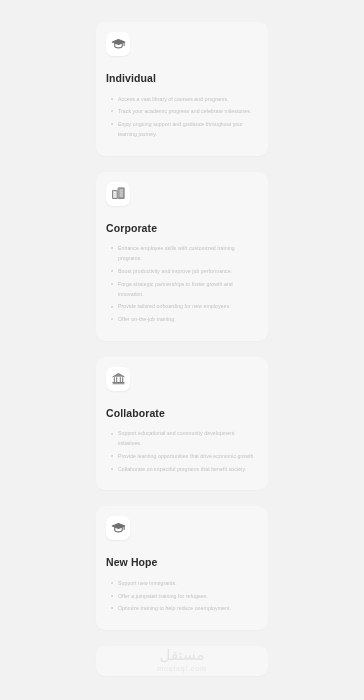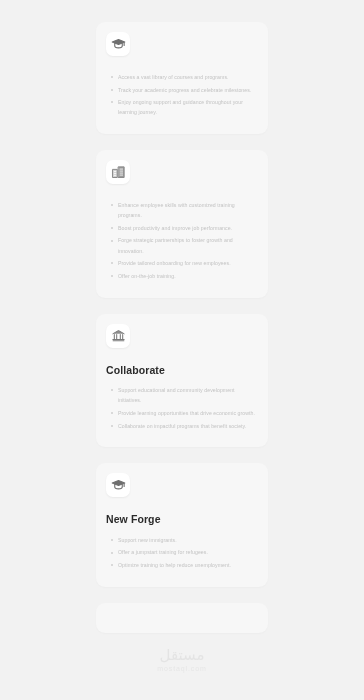--- a/index.html
+++ b/index.html
@@ -90,36 +90,38 @@
 <div class="page">
 
   <div class="card">
     <div class="icon-tile">
       <svg width="15" height="15" viewBox="0 0 24 24" fill="none" stroke="#6f6f6f" stroke-width="1.8" stroke-linecap="round" stroke-linejoin="round">
         <path d="M2 8l10-4 10 4-10 4L2 8z" fill="#6f6f6f" stroke="#6f6f6f"></path>
         <path d="M6 10.2v4.3c0 1.6 2.7 2.9 6 2.9s6-1.3 6-2.9v-4.3"></path>
         <path d="M21 9v4.5"></path>
       </svg>
     </div>
+    <div class="card-title">Individual</div>
     <ul class="bullets">
       <li>Access a vast library of courses and programs.</li>
       <li>Track your academic progress and celebrate milestones.</li>
       <li>Enjoy ongoing support and guidance throughout your learning journey.</li>
     </ul>
   </div>
 
   <div class="card">
     <div class="icon-tile">
       <svg width="15" height="15" viewBox="0 0 24 24" fill="none" stroke="#8a8a8a" stroke-width="1.6" stroke-linecap="round" stroke-linejoin="round">
         <rect x="3" y="7" width="7" height="13" fill="#d2d2d2" stroke="#8a8a8a"></rect>
         <rect x="12" y="3" width="9" height="17" fill="#9a9a9a" stroke="#8a8a8a"></rect>
         <path d="M5.3 10.5h2.4M5.3 13.5h2.4M5.3 16.5h2.4" stroke="#ffffff" stroke-width="1.3"></path>
         <path d="M14.4 6.5h4.2M14.4 9.7h4.2M14.4 12.9h4.2M14.4 16.1h4.2" stroke="#ffffff" stroke-width="1.3"></path>
       </svg>
     </div>
+    <div class="card-title">Corporate</div>
     <ul class="bullets">
       <li>Enhance employee skills with customized training programs.</li>
       <li>Boost productivity and improve job performance.</li>
       <li>Forge strategic partnerships to foster growth and innovation.</li>
       <li>Provide tailored onboarding for new employees.</li>
       <li>Offer on-the-job training.</li>
     </ul>
   </div>
 
   <div class="card">
@@ -139,21 +141,21 @@
   </div>
 
   <div class="card">
     <div class="icon-tile">
       <svg width="15" height="15" viewBox="0 0 24 24" fill="none" stroke="#6f6f6f" stroke-width="1.8" stroke-linecap="round" stroke-linejoin="round">
         <path d="M2 8l10-4 10 4-10 4L2 8z" fill="#6f6f6f" stroke="#6f6f6f"></path>
         <path d="M6 10.2v4.3c0 1.6 2.7 2.9 6 2.9s6-1.3 6-2.9v-4.3"></path>
         <path d="M21 9v4.5"></path>
       </svg>
     </div>
-    <div class="card-title">New Forge</div>
+    <div class="card-title">New Hope</div>
     <ul class="bullets">
       <li>Support new immigrants.</li>
       <li>Offer a jumpstart training for refugees.</li>
       <li>Optimize training to help reduce unemployment.</li>
     </ul>
   </div>
 
   <div class="card card-partial"></div>
 
   <div class="watermark">

